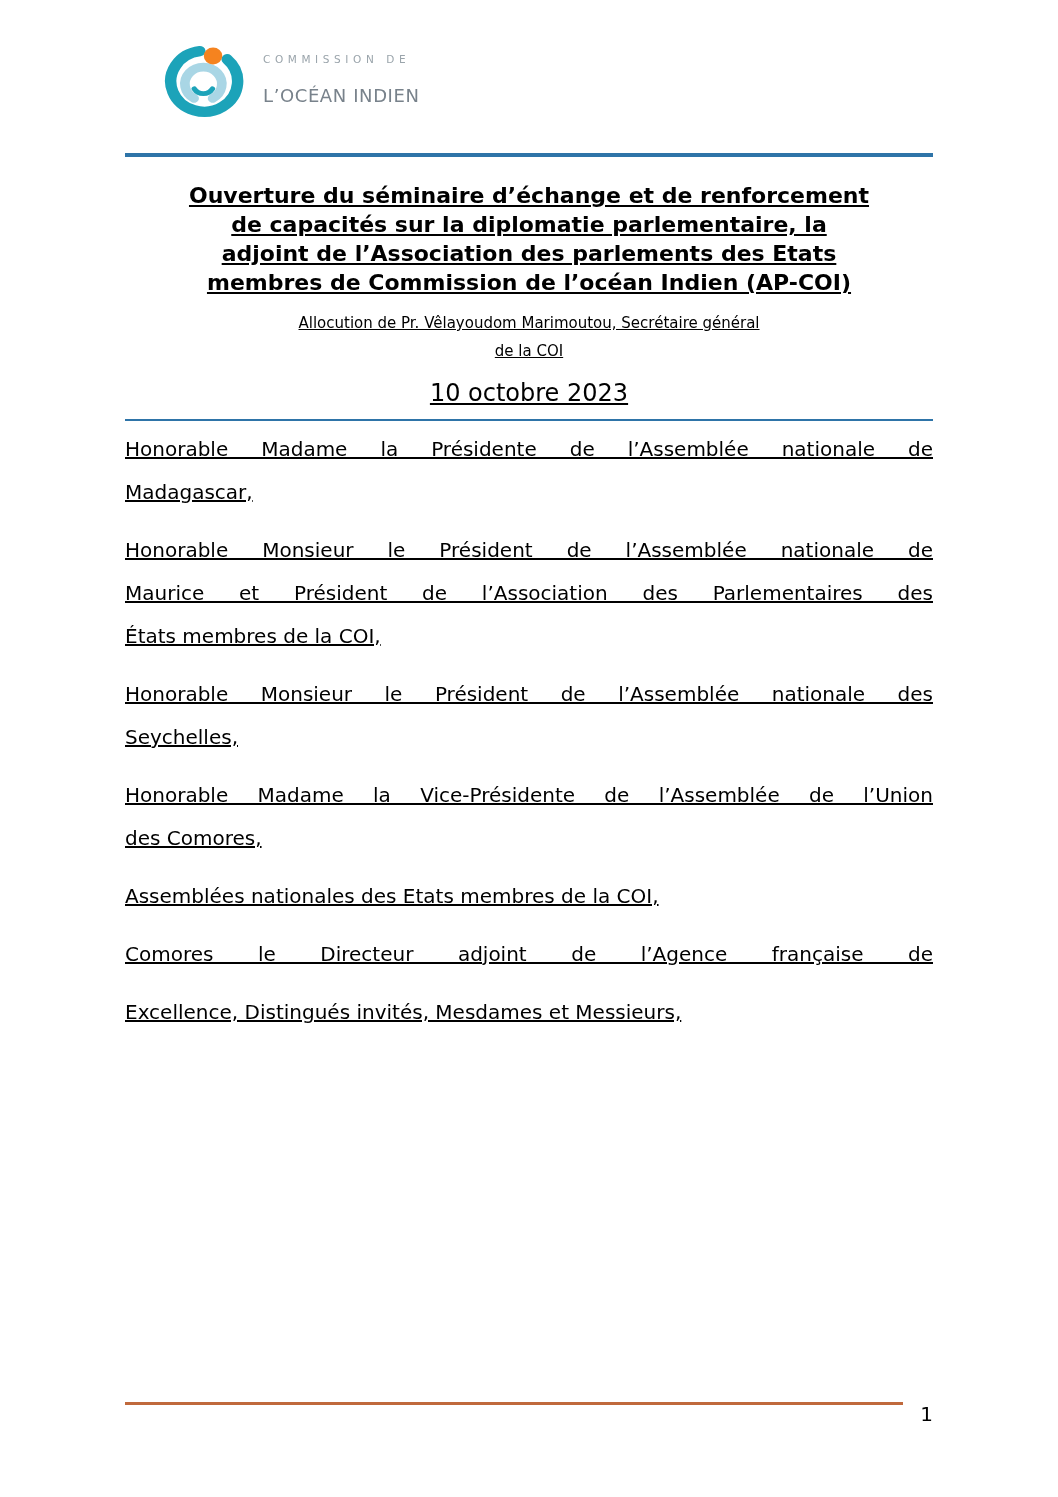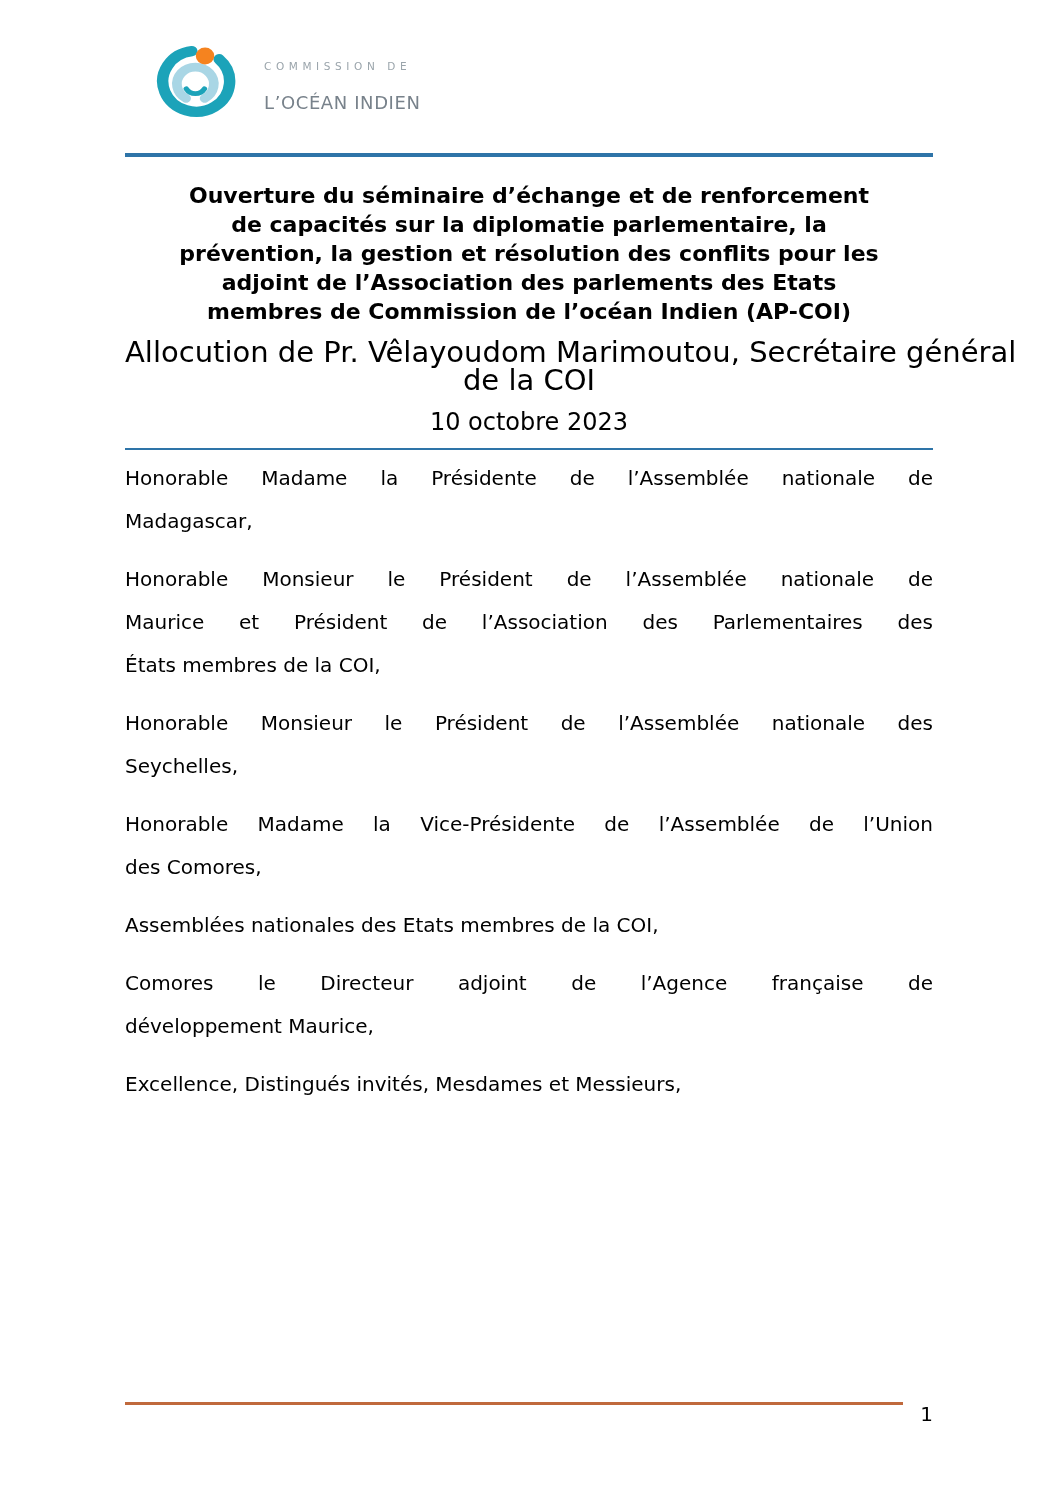--- a/index.html
+++ b/index.html
@@ -14,35 +14,35 @@
   html,body{margin:0;padding:0;background:#fff;}
   .page{
     position:relative;
     width:1058px;height:1497px;
     background:#fff;
     font-family:"DejaVu Sans","Liberation Sans",sans-serif;
     color:#000;
     overflow:hidden;
   }
   
-  .logo{position:absolute;left:154px;top:40px;display:flex;align-items:center;gap:9px;}
+  .logo{position:absolute;left:162px;top:40px;display:flex;align-items:flex-start;}
   .logo-mark{display:block;}
   .lg-outer{fill:none;stroke:var(--logo-teal);stroke-width:13;stroke-linecap:round;}
   .lg-mid{fill:none;stroke:var(--logo-light-blue);stroke-width:11;stroke-linecap:round;}
   .lg-inner{fill:none;stroke:var(--logo-teal);stroke-width:6;stroke-linecap:round;}
   .lg-dot{fill:var(--logo-orange);}
   .logo-text{margin-left:13px;padding-top:13px;}
   .logo-line1{font-size:10.5px;letter-spacing:4.6px;color:var(--logo-text-light);white-space:nowrap;}
   .logo-line2{font-size:18px;letter-spacing:0.6px;color:var(--logo-text-gray);margin-top:20px;white-space:nowrap;}
   
-  .content{position:absolute;left:125px;top:0;width:808px;}
+  .content{position:absolute;left:125px;top:0;width:808px;text-decoration:underline;}
   .rule-top{margin-top:153px;height:4px;background:var(--rule-blue);}
   .title{margin-top:24px;text-align:center;font-weight:bold;font-size:22px;line-height:29px;}
   .title-line{white-space:nowrap;}
-  .subtitle{margin-top:12px;text-align:center;font-size:29px;line-height:28px;}
+  .subtitle{margin-top:12px;text-align:center;font-size:15px;line-height:28px;}
   .subtitle-line{white-space:nowrap;}
   .date{margin-top:14px;text-align:center;font-size:24px;line-height:28px;}
   .rule-mid{margin-top:12px;height:2px;background:var(--rule-blue);}
   .body-text{margin-top:7px;font-size:20px;}
   .para{margin:0 0 15px 0;}
   .pline{line-height:43px;text-align:justify;text-align-last:justify;}
   .pline.last{text-align-last:left;}
   
   .rule-footer{position:absolute;left:125px;top:1402px;width:778px;height:3px;background:var(--rule-orange);}
   .page-num{position:absolute;right:125px;top:1401px;font-size:20px;line-height:26px;}
@@ -63,21 +63,20 @@
       <div class="logo-line1">COMMISSION DE</div>
       <div class="logo-line2">L’OCÉAN INDIEN</div>
     </div>
   </div>
 
   <div class="content">
     <div class="rule-top"></div>
     <div class="title" id="title">
         <div class="title-line">Ouverture du séminaire d’échange et de renforcement</div>
         <div class="title-line">de capacités sur la diplomatie parlementaire, la</div>
-        <div class="title-line">prévention, la gestion et résolution des conflits pour les</div>
         <div class="title-line">adjoint de l’Association des parlements des Etats</div>
         <div class="title-line">membres de Commission de l’océan Indien (AP-COI)</div>
       </div>
     <div class="subtitle" id="subtitle">
         <div class="subtitle-line">Allocution de Pr. Vêlayoudom Marimoutou, Secrétaire général</div>
         <div class="subtitle-line">de la COI</div>
       </div>
     <div class="date">10 octobre 2023</div>
     <div class="rule-mid"></div>
     <div class="body-text" id="body-text">
@@ -96,21 +95,20 @@
         </div>
         <div class="para">
           <div class="pline">Honorable Madame la Vice-Présidente de l’Assemblée de l’Union</div>
           <div class="pline last">des Comores,</div>
         </div>
         <div class="para">
           <div class="pline last">Assemblées nationales des Etats membres de la COI,</div>
         </div>
         <div class="para">
           <div class="pline">Comores le Directeur adjoint de l’Agence française de</div>
-          <div class="pline last">développement Maurice,</div>
         </div>
         <div class="para">
           <div class="pline last">Excellence, Distingués invités, Mesdames et Messieurs,</div>
         </div>
       </div>
   </div>
 
   <div class="rule-footer"></div>
   <div class="page-num">1</div>
 

